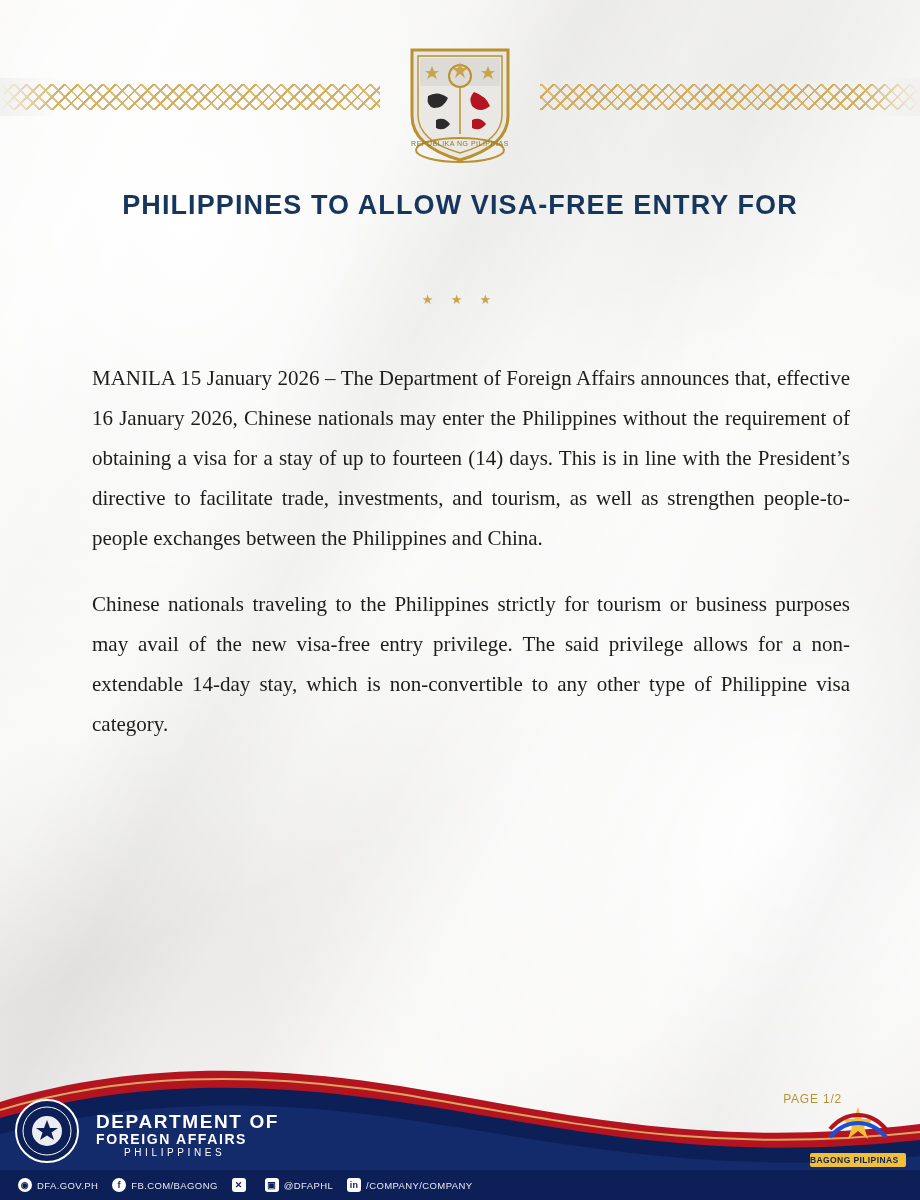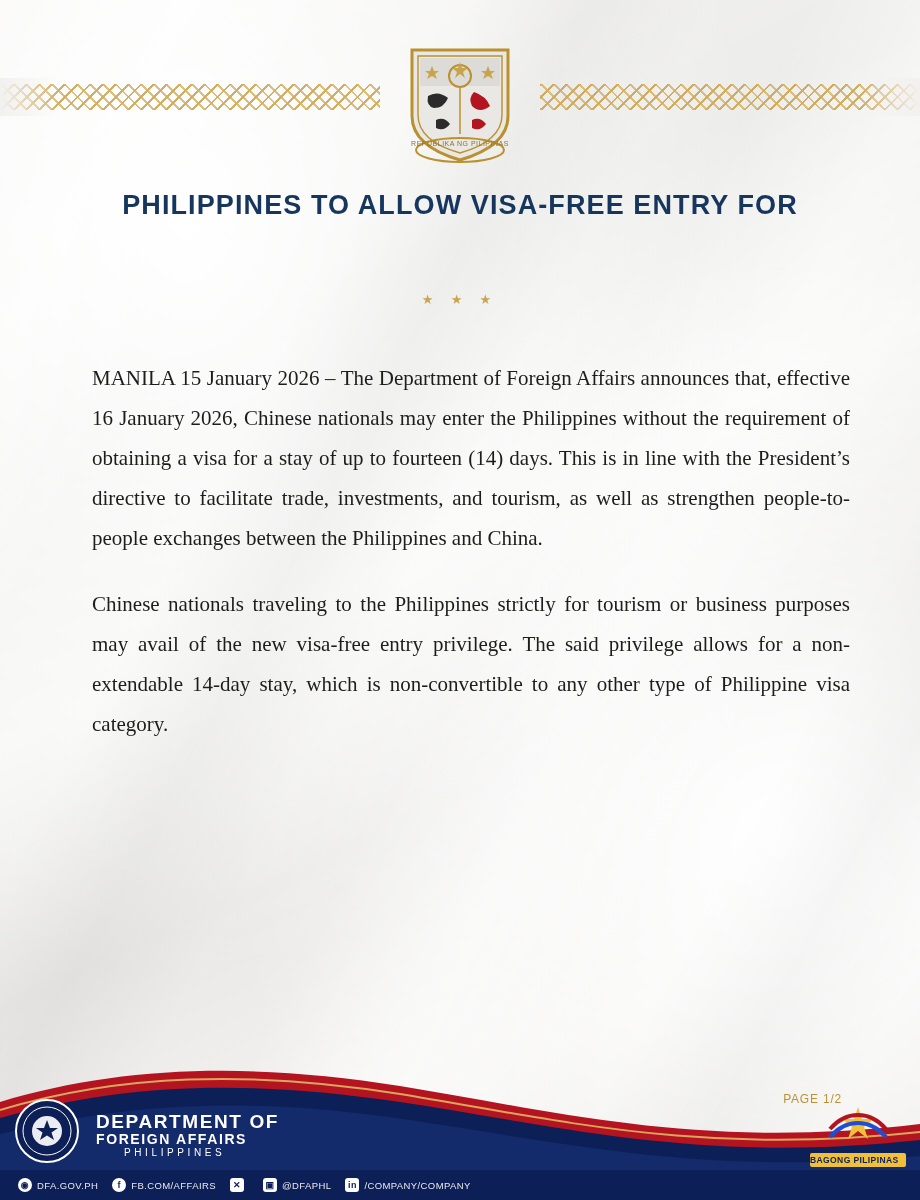--- a/index.html
+++ b/index.html
@@ -301,21 +301,21 @@
 
     <div class="hashtag">#DFAForgingAhead</div>
 
     <div class="footer-bar">
       <div class="social">
         <span class="sicon">◉</span>
         <span>DFA.GOV.PH</span>
       </div>
       <div class="social">
         <span class="sicon">f</span>
-        <span>FB.COM/AFFAIRS</span>
+        <span>FB.COM/BAGONG</span>
       </div>
       <div class="social">
         <span class="sicon sq">✕</span>
         <span></span>
       </div>
       <div class="social">
         <span class="sicon sq">▣</span>
         <span>@DFAPHL</span>
       </div>
       <div class="social">

